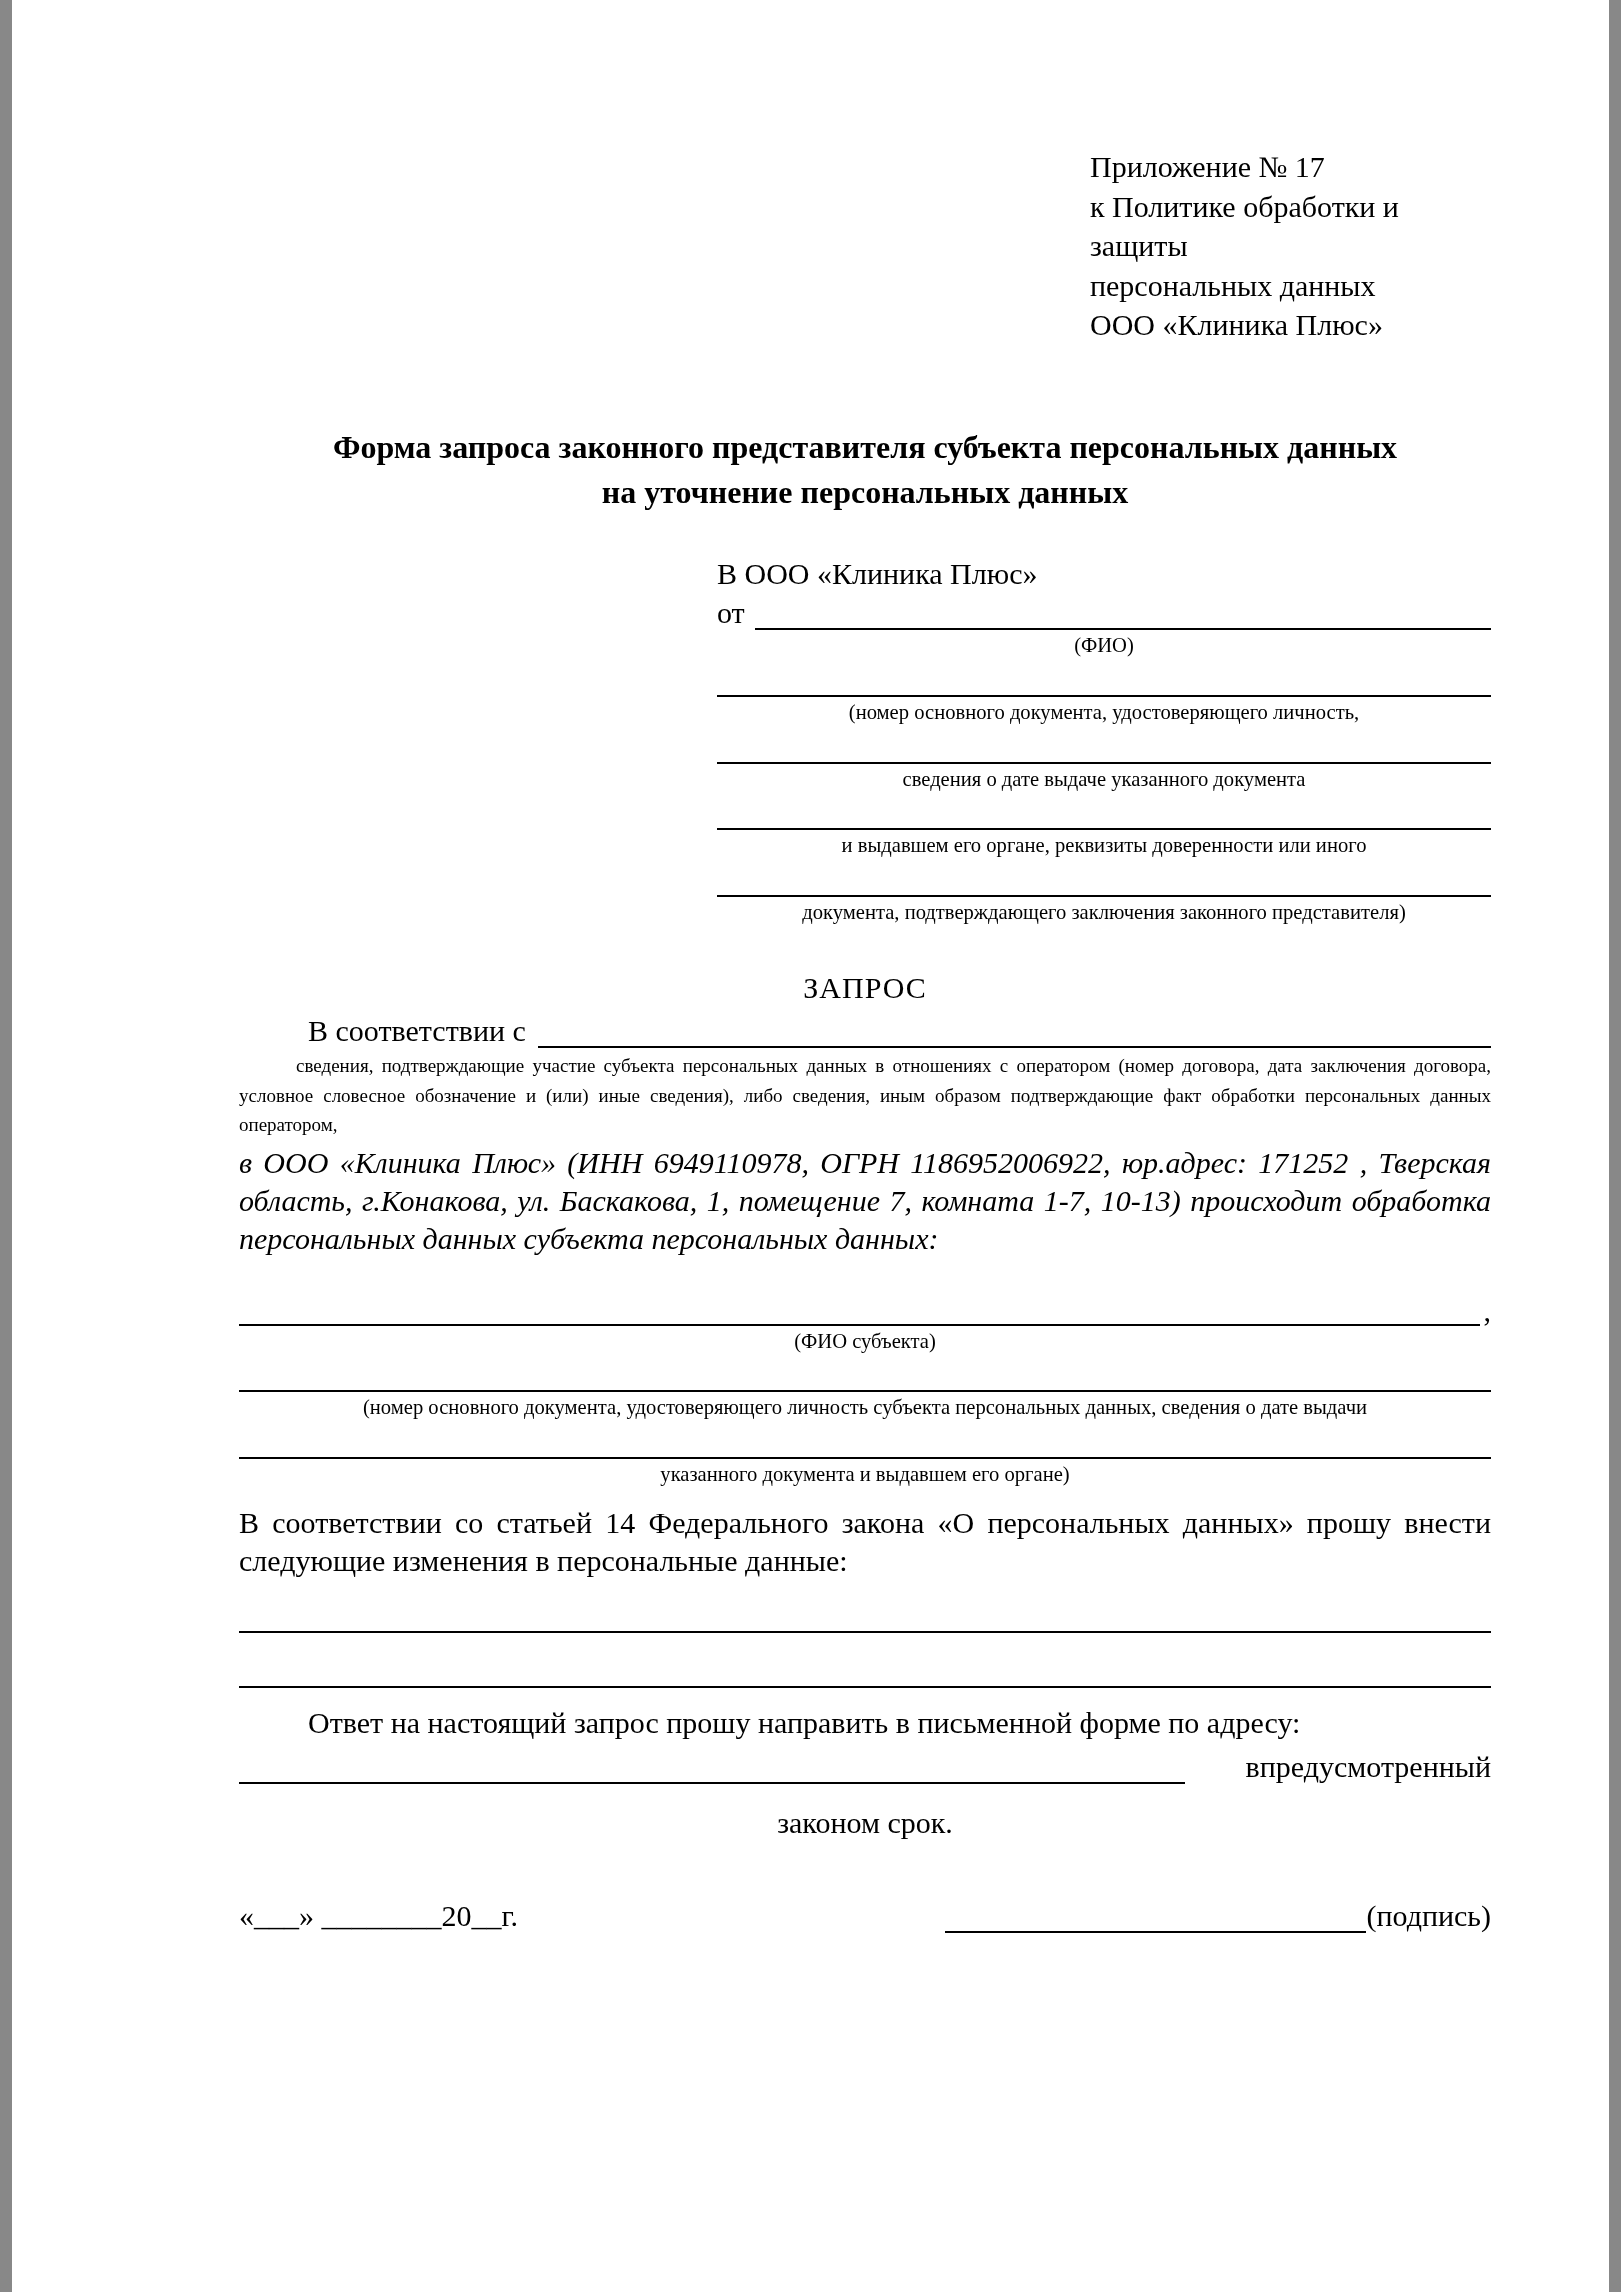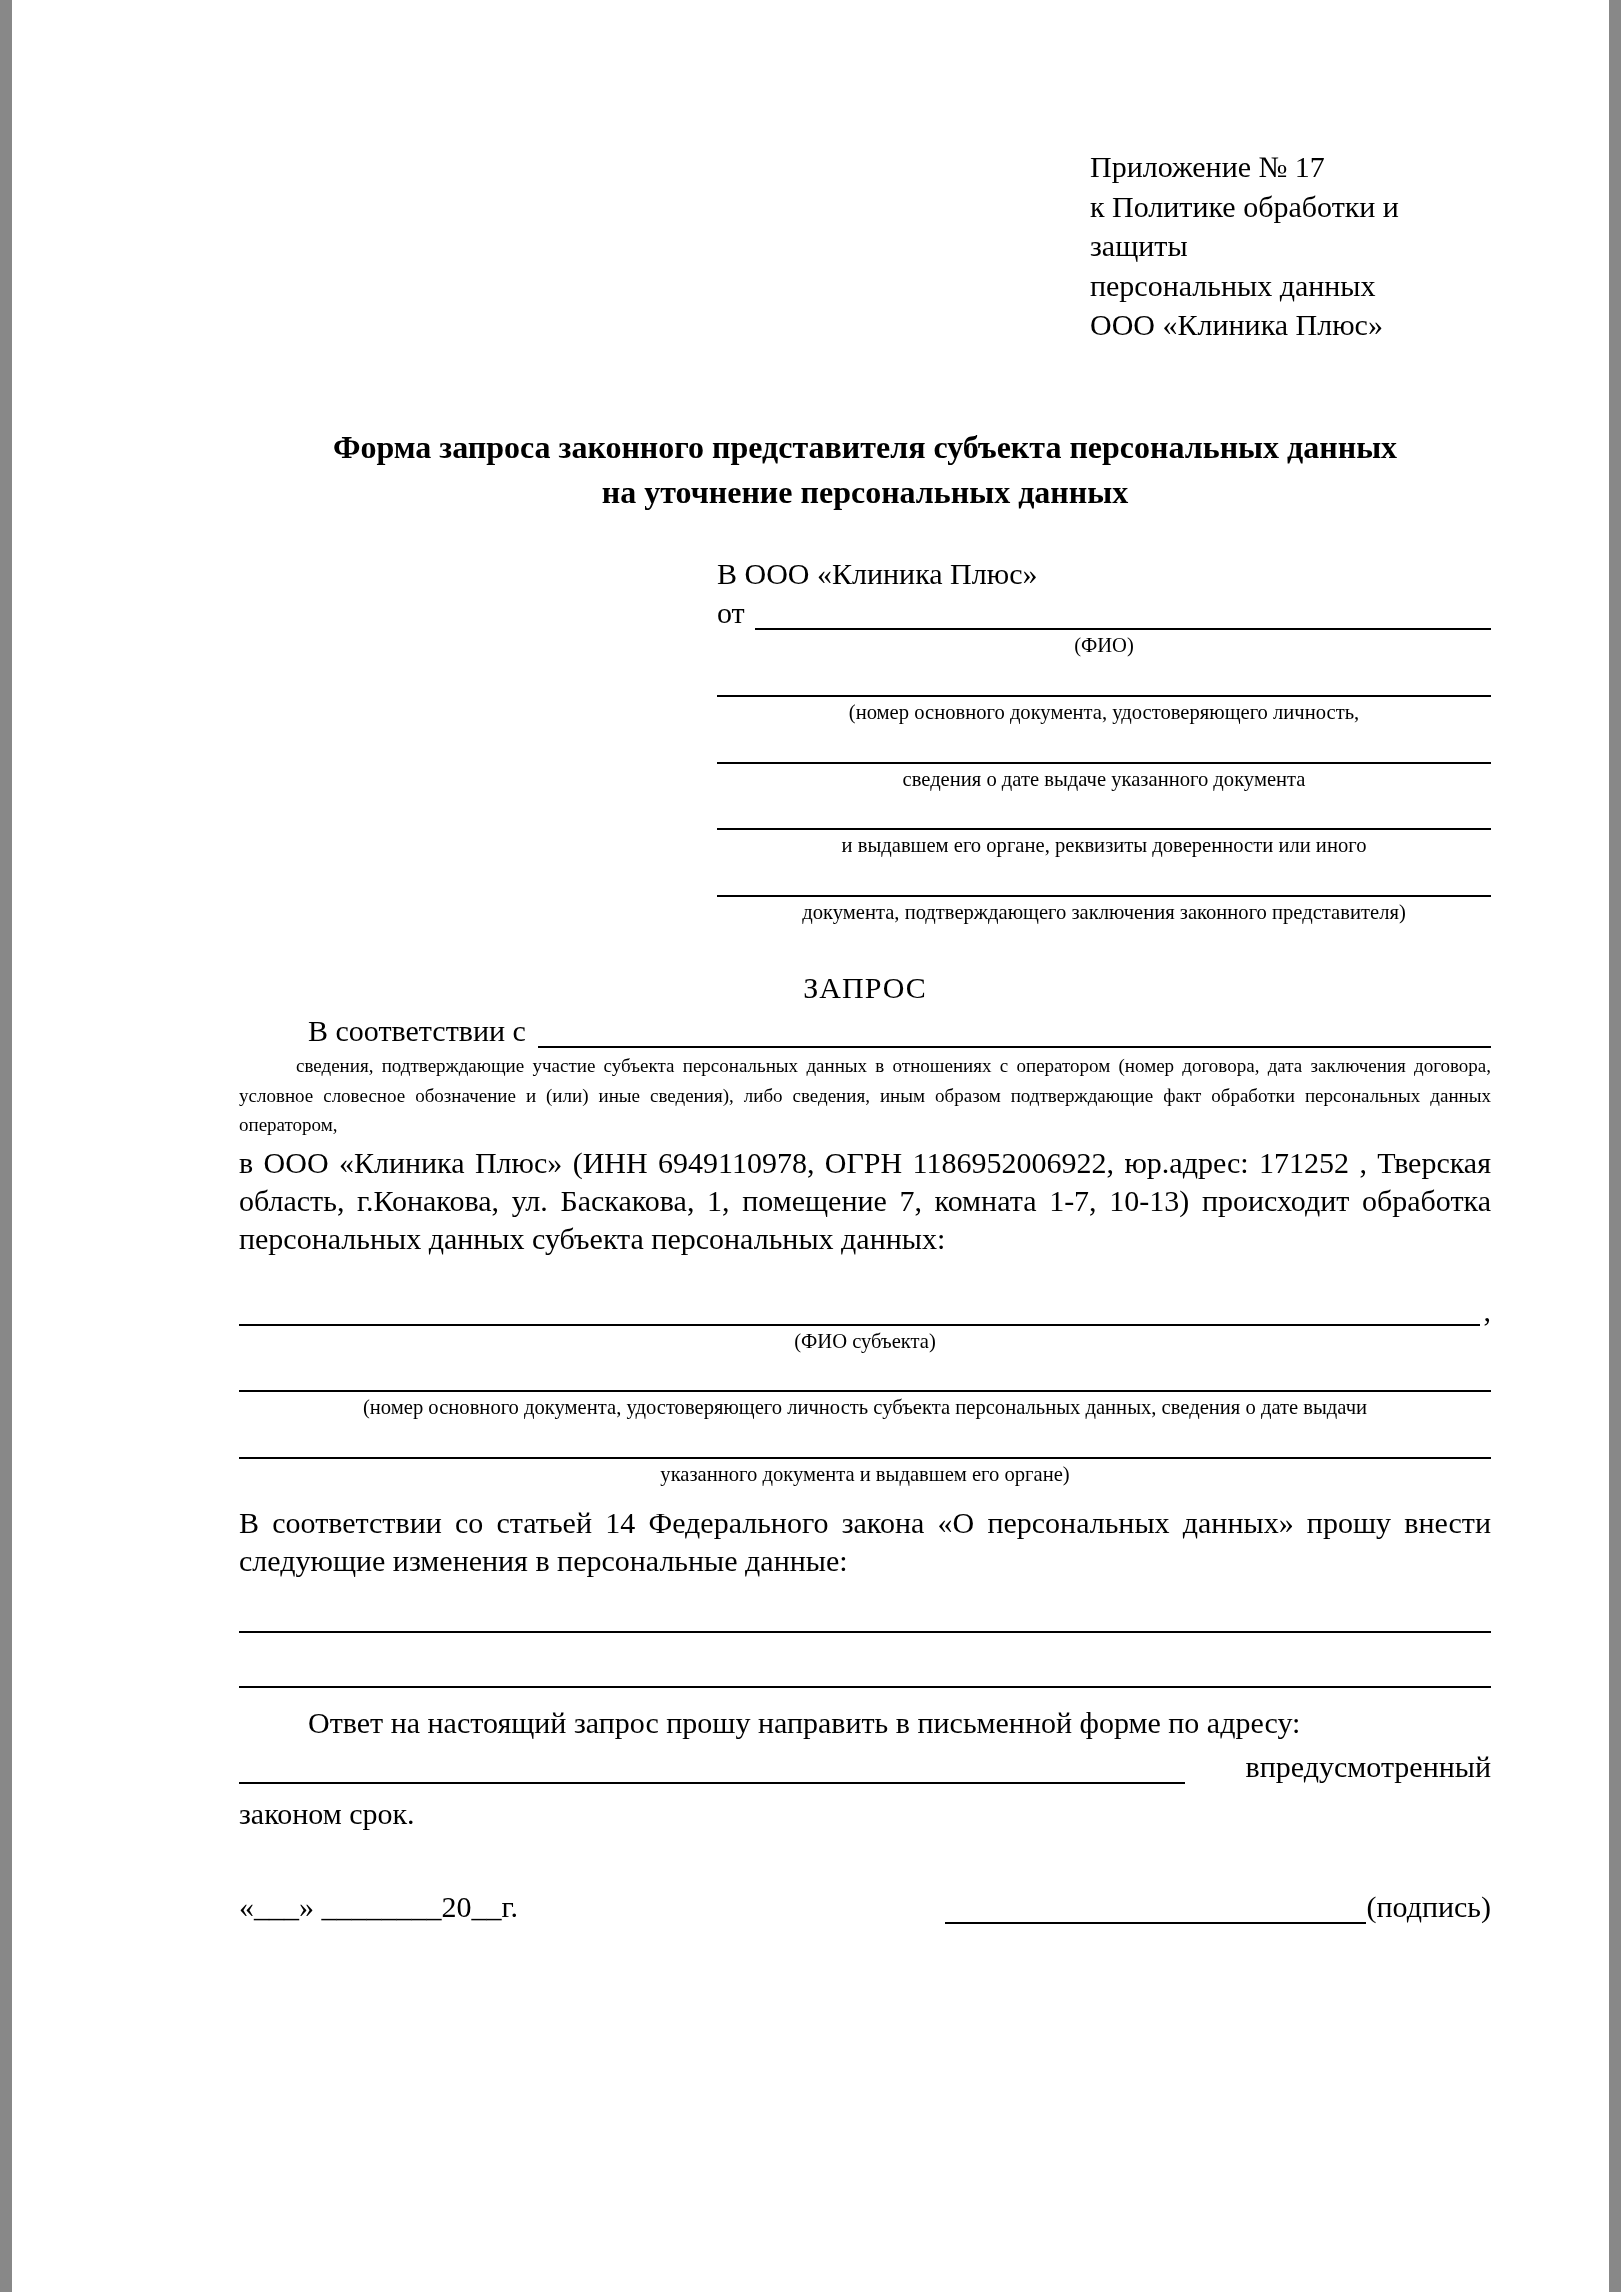--- a/index.html
+++ b/index.html
@@ -76,20 +76,21 @@
     font-size: 19px;
     line-height: 1.55;
     text-align: justify;
     text-indent: 57px;
   }
 
   .body-para {
     margin-top: 3.9px;
     line-height: 1.27;
     text-align: justify;
+    font-style: italic;
   }
 
   .subject-line {
     display: flex;
     align-items: flex-end;
     margin-top: 35px;
   }
   .subject-line .fill { flex: 1; }
   .subject-line .tail-char { padding-left: 3.9px; line-height: 1; }
 
@@ -110,21 +111,21 @@
     text-indent: 69px;
   }
   .address-row {
     display: flex;
     align-items: flex-end;
     margin-top: 7.8px;
   }
   .address-row .fill { width: 949px; }
   .address-row .gap-word-1 { margin-left: 61px; }
   .address-row .gap-word-2 { margin-left: auto; }
-  .tail-para { margin-top: 11px; line-height: 1.27; }
+  .tail-para { margin-top: 20px; line-height: 1.27; text-align: center; }
 
   
   .date-sign-row {
     display: flex;
     align-items: flex-end;
     margin-top: 57px;
   }
   .date-part { white-space: nowrap; }
   .sign-part {
     margin-left: auto;

